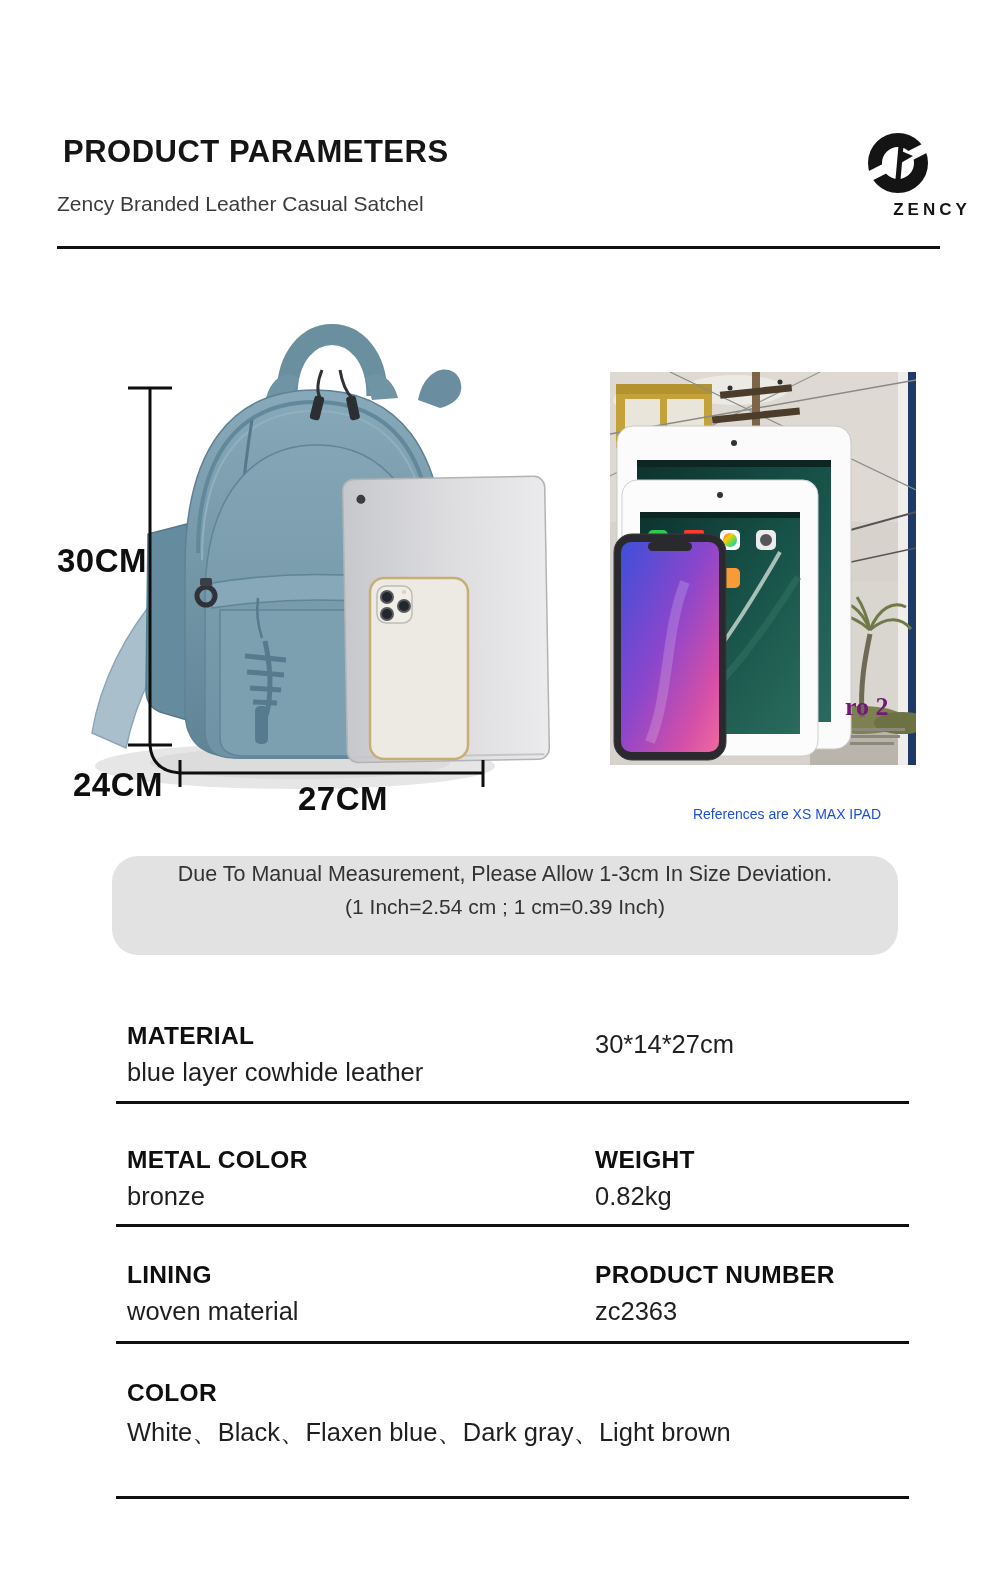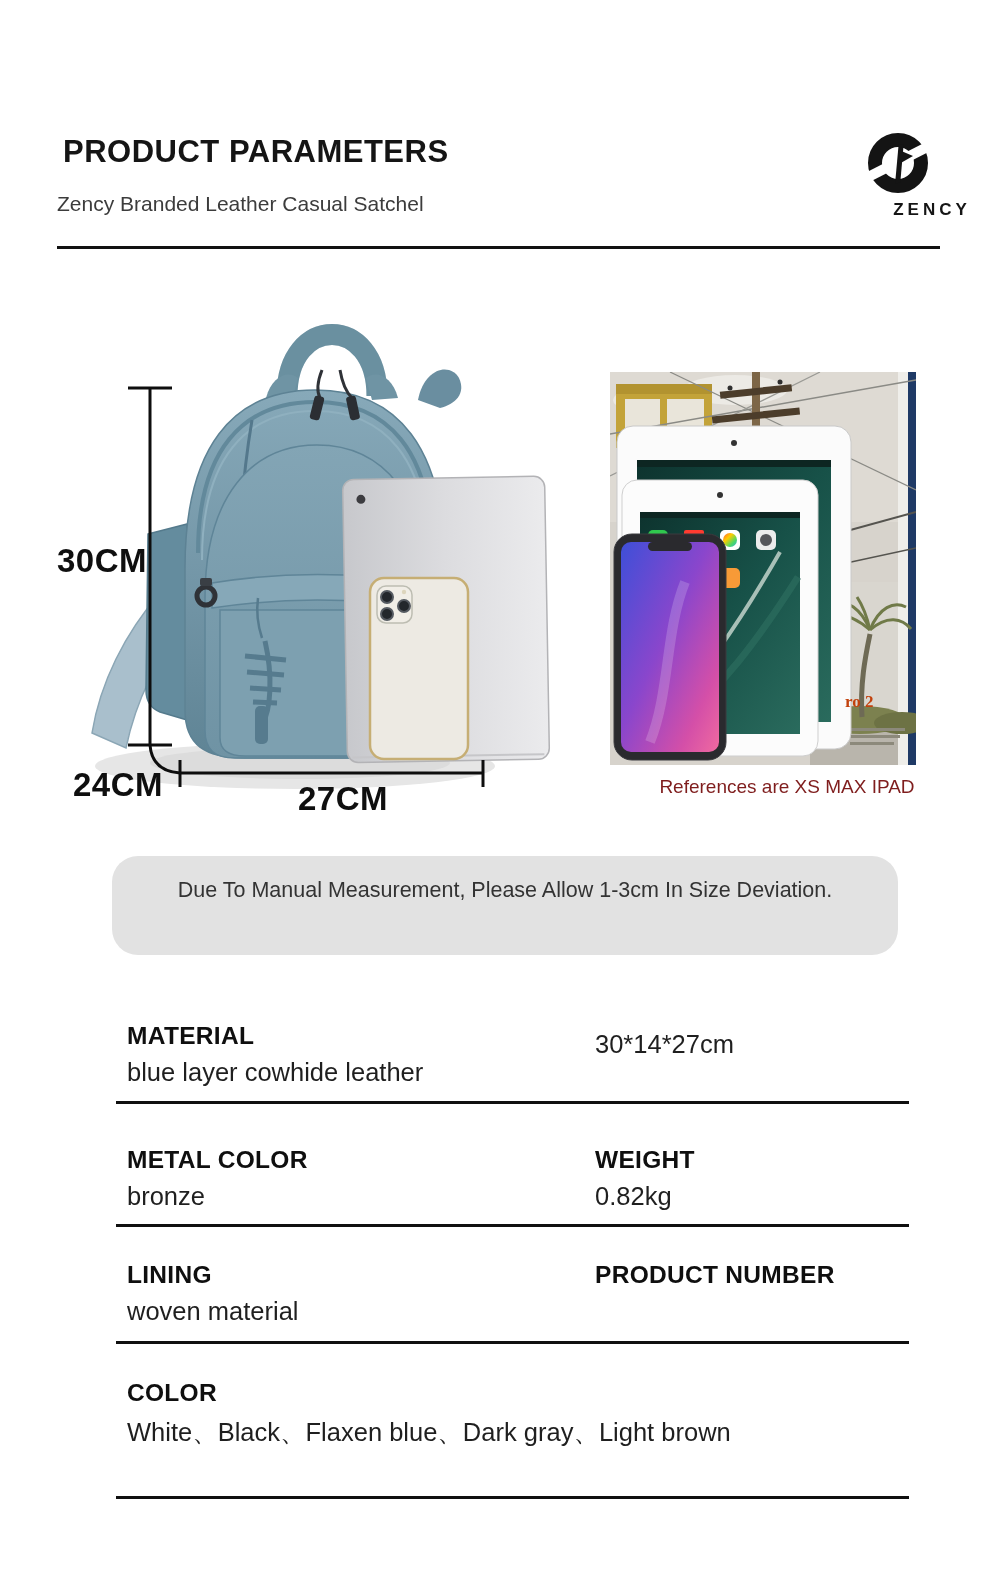--- a/index.html
+++ b/index.html
@@ -16,25 +16,25 @@
   .brand-text { left:854px; top:200px; width:92px; text-align:center; font-size:17px; font-weight:700; letter-spacing:4px; color:#151515;margin-left:32px; }
   .divider-top { left:57px; top:246px; width:883px; height:3px; background:#111; }
 
   
   .scene-left { left:40px; top:298px; width:565px; height:525px; }
   .scene-right { left:610px; top:372px; width:306px; height:393px; }
   .dim-label { font-size:33px; font-weight:600; color:#0f0f0f; letter-spacing:.5px; }
   .lbl-30 { left:57px; top:542px; }
   .lbl-24 { left:73px; top:766px; }
   .lbl-27 { left:298px; top:780px; }
-  .magazine-text { left:845px; top:692px; font-family:"Liberation Serif", serif; font-weight:700; font-size:17px; color:#c2410c; }
-  .ref-caption { left:622px; top:773px; width:330px; text-align:center; font-size:19px; line-height:28px; color:#7f1d1d; }
+  .magazine-text { left:845px; top:692px; font-family:"Liberation Serif", serif; font-weight:700; font-size:26px; color:#701a75; }
+  .ref-caption { left:622px; top:800px; width:330px; text-align:center; font-size:14px; line-height:28px; color:#1d4ed8; }
 
   
-  .note-box { left:112px; top:856px; width:786px; height:99px; border-radius:26px; background:#e2e2e2; text-align:center; padding-top:18px; }
+  .note-box { left:112px; top:856px; width:786px; height:99px; border-radius:26px; background:#e2e2e2; text-align:center; padding-top:2px; }
   .note-line1 { font-size:21.5px; color:#333; line-height:32px; }
   .note-line2 { font-size:21px; color:#333; line-height:34px; }
 
   
   .spec-row { left:127px; width:790px; }
   .spec-cell-left { position:absolute; left:0; top:0; width:440px; }
   .spec-cell-right { position:absolute; left:468px; top:0; width:322px; }
   .spec-label { font-size:24.5px; font-weight:700; color:#0f0f0f; letter-spacing:.3px; }
   .spec-value { font-size:25.5px; font-weight:400; color:#1f1f1f; margin-top:8px; }
   .spec-divider { left:116px; width:793px; height:3px; background:#101010; }
@@ -288,20 +288,21 @@
 </svg>
 
 <div class="abs magazine-text">ro 2</div>
 
 <div class="abs ref-caption">
   <div>References are XS MAX IPAD</div>
 </div>
 
 <div class="abs note-box" style="background: rgb(226, 226, 226);">
   <div class="note-line1">Due To Manual Measurement, Please Allow 1-3cm In Size Deviation.</div>
+  <div class="note-line2">(1 Inch=2.54 cm ; 1 cm=0.39 Inch)</div>
 </div>
 
 <div class="abs spec-row row1">
   <div class="spec-cell-left">
     <div class="spec-label">MATERIAL</div>
     <div class="spec-value">blue layer cowhide leather</div>
   </div>
   <div class="spec-cell-right">
     <div class="spec-value">30*14*27cm</div>
   </div>
@@ -320,20 +321,21 @@
 </div>
 <div class="abs spec-divider div2"></div>
 
 <div class="abs spec-row row3">
   <div class="spec-cell-left">
     <div class="spec-label">LINING</div>
     <div class="spec-value">woven material</div>
   </div>
   <div class="spec-cell-right">
     <div class="spec-label">PRODUCT NUMBER</div>
+    <div class="spec-value">zc2363</div>
   </div>
 </div>
 <div class="abs spec-divider div3"></div>
 
 <div class="abs spec-row row-color">
   <div class="spec-label">COLOR</div>
   <div class="color-lines">
     <div class="color-line">White、Black、Flaxen blue、Dark gray、Light brown</div>
   </div>
 </div>

